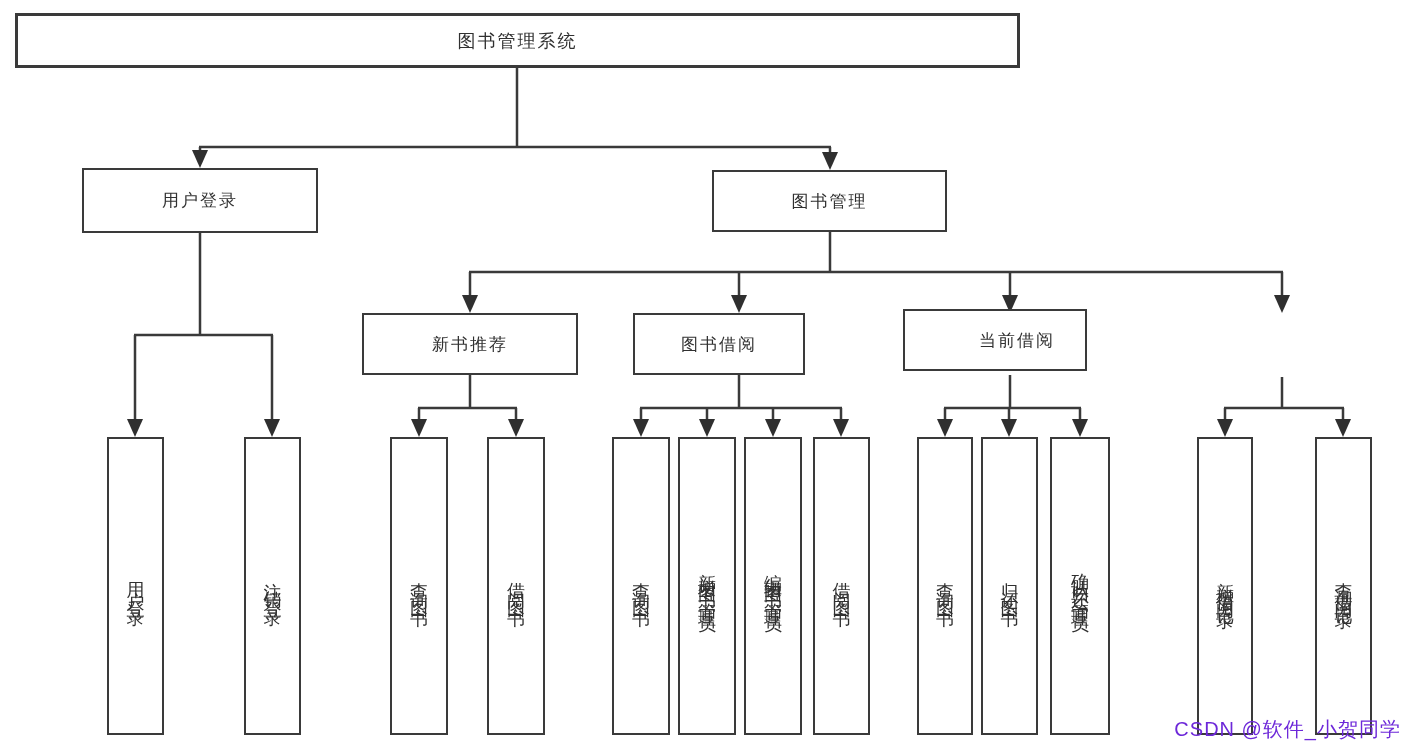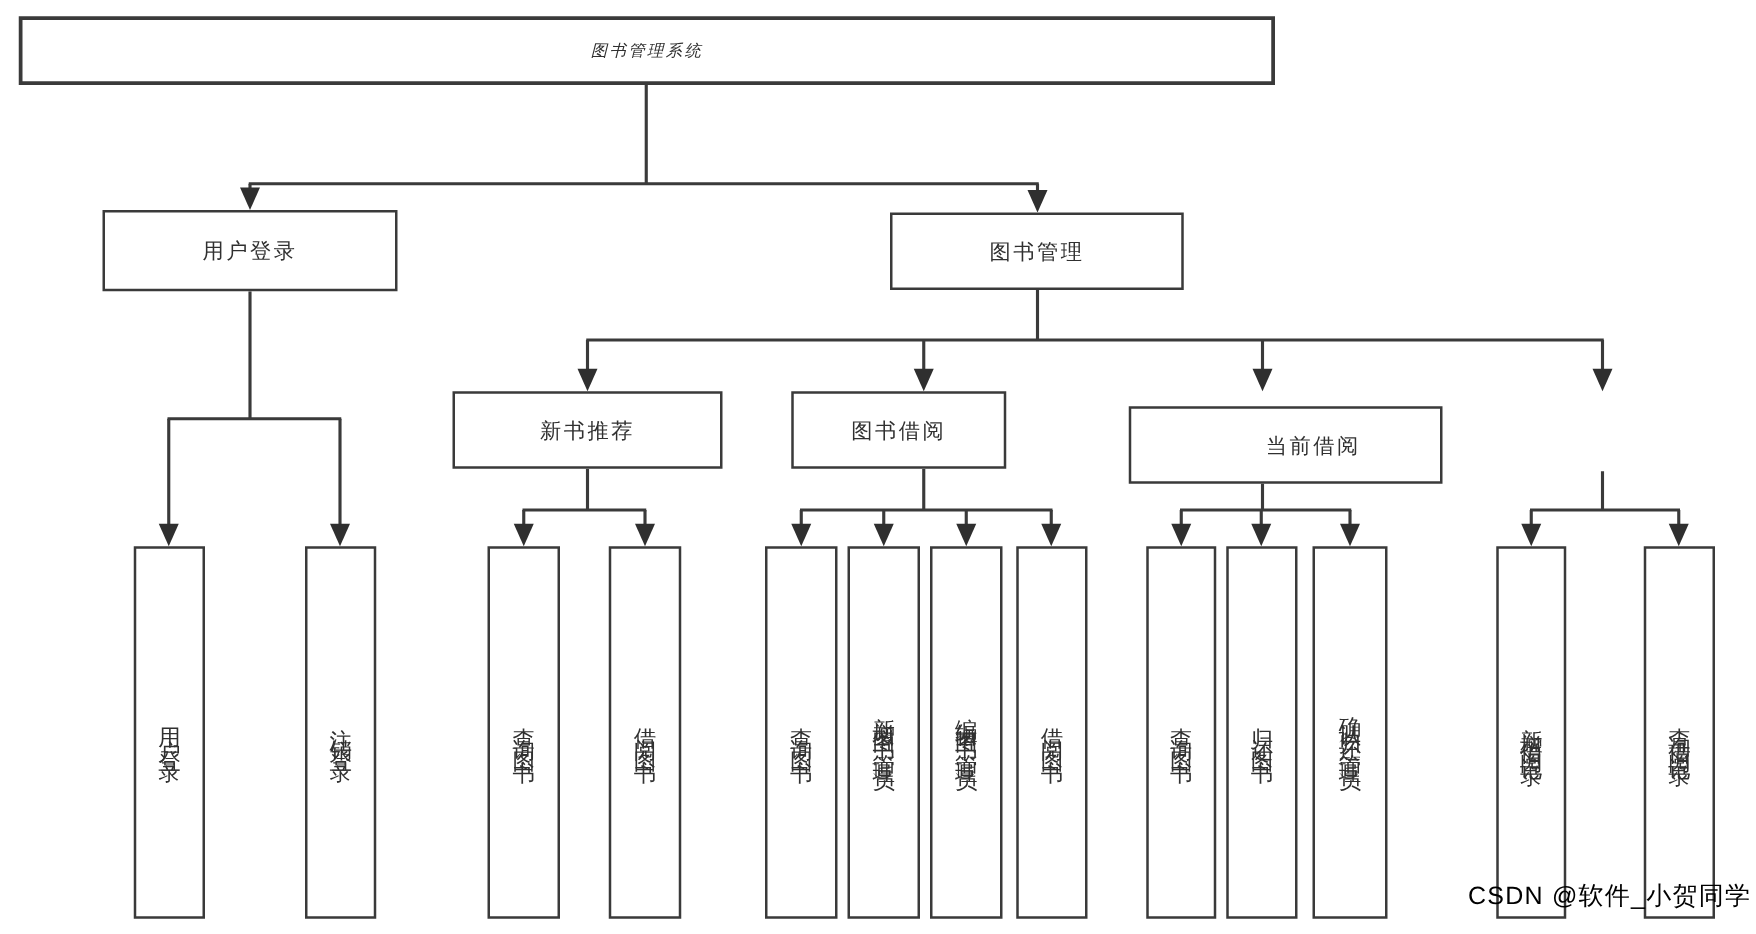--- a/index.html
+++ b/index.html
@@ -10,56 +10,56 @@
     position:absolute;
     background:#ffffff;
     border:2px solid #3a3a3a;
     box-sizing:border-box;
     display:flex;
     align-items:center;
     justify-content:center;
     color:#303030;
   }
   .box.h{font-size:17px;letter-spacing:2px;}
-  .box.root{border-width:3px;font-size:13px;font-style:italic;}
+  .box.root{border-width:3px;font-size:18px;}
   .box.v{
     writing-mode:vertical-rl;
     text-orientation:mixed;
     font-size:18px;
     letter-spacing:9px;
     line-height:1;
   }
   .box.v.long{letter-spacing:6px;}
   
   #n-root{left:15px;top:13px;width:1005px;height:55px;}
   #n-l2a{left:82px;top:168px;width:236px;height:65px;}
   #n-l2b{left:712px;top:170px;width:235px;height:62px;}
   #n-l3a{left:362px;top:313px;width:216px;height:62px;}
   #n-l3b{left:633px;top:313px;width:172px;height:62px;}
-  #n-l3c{left:903px;top:325px;width:251px;height:62px;padding-left:44px;}
+  #n-l3c{left:903px;top:309px;width:184px;height:62px;padding-left:44px;}
   #n-l3d{left:1172px;top:313px;width:221px;height:64px;}
   .leaf{top:437px;height:298px;}
   #lf1{left:107px;width:57px;}
   #lf2{left:244px;width:57px;}
   #lf3{left:390px;width:58px;}
   #lf4{left:487px;width:58px;}
   #lf5{left:612px;width:58px;}
   #lf6{left:678px;width:58px;}
   #lf7{left:744px;width:58px;}
   #lf8{left:813px;width:57px;}
   #lf9{left:917px;width:56px;}
   #lf10{left:981px;width:57px;}
   #lf11{left:1050px;width:60px;}
   #lf12{left:1197px;width:56px;}
   #lf13{left:1315px;width:57px;}
   .watermark{
     position:absolute;
     right:4px;
-    bottom:17px;
-    color:#000000;
+    bottom:4px;
+    color:#6d28d9;
     font-size:20px;
     letter-spacing:1px;
     white-space:nowrap;
   }
 </style>
 </head>
 <body>
 
 <div class="canvas">
 

